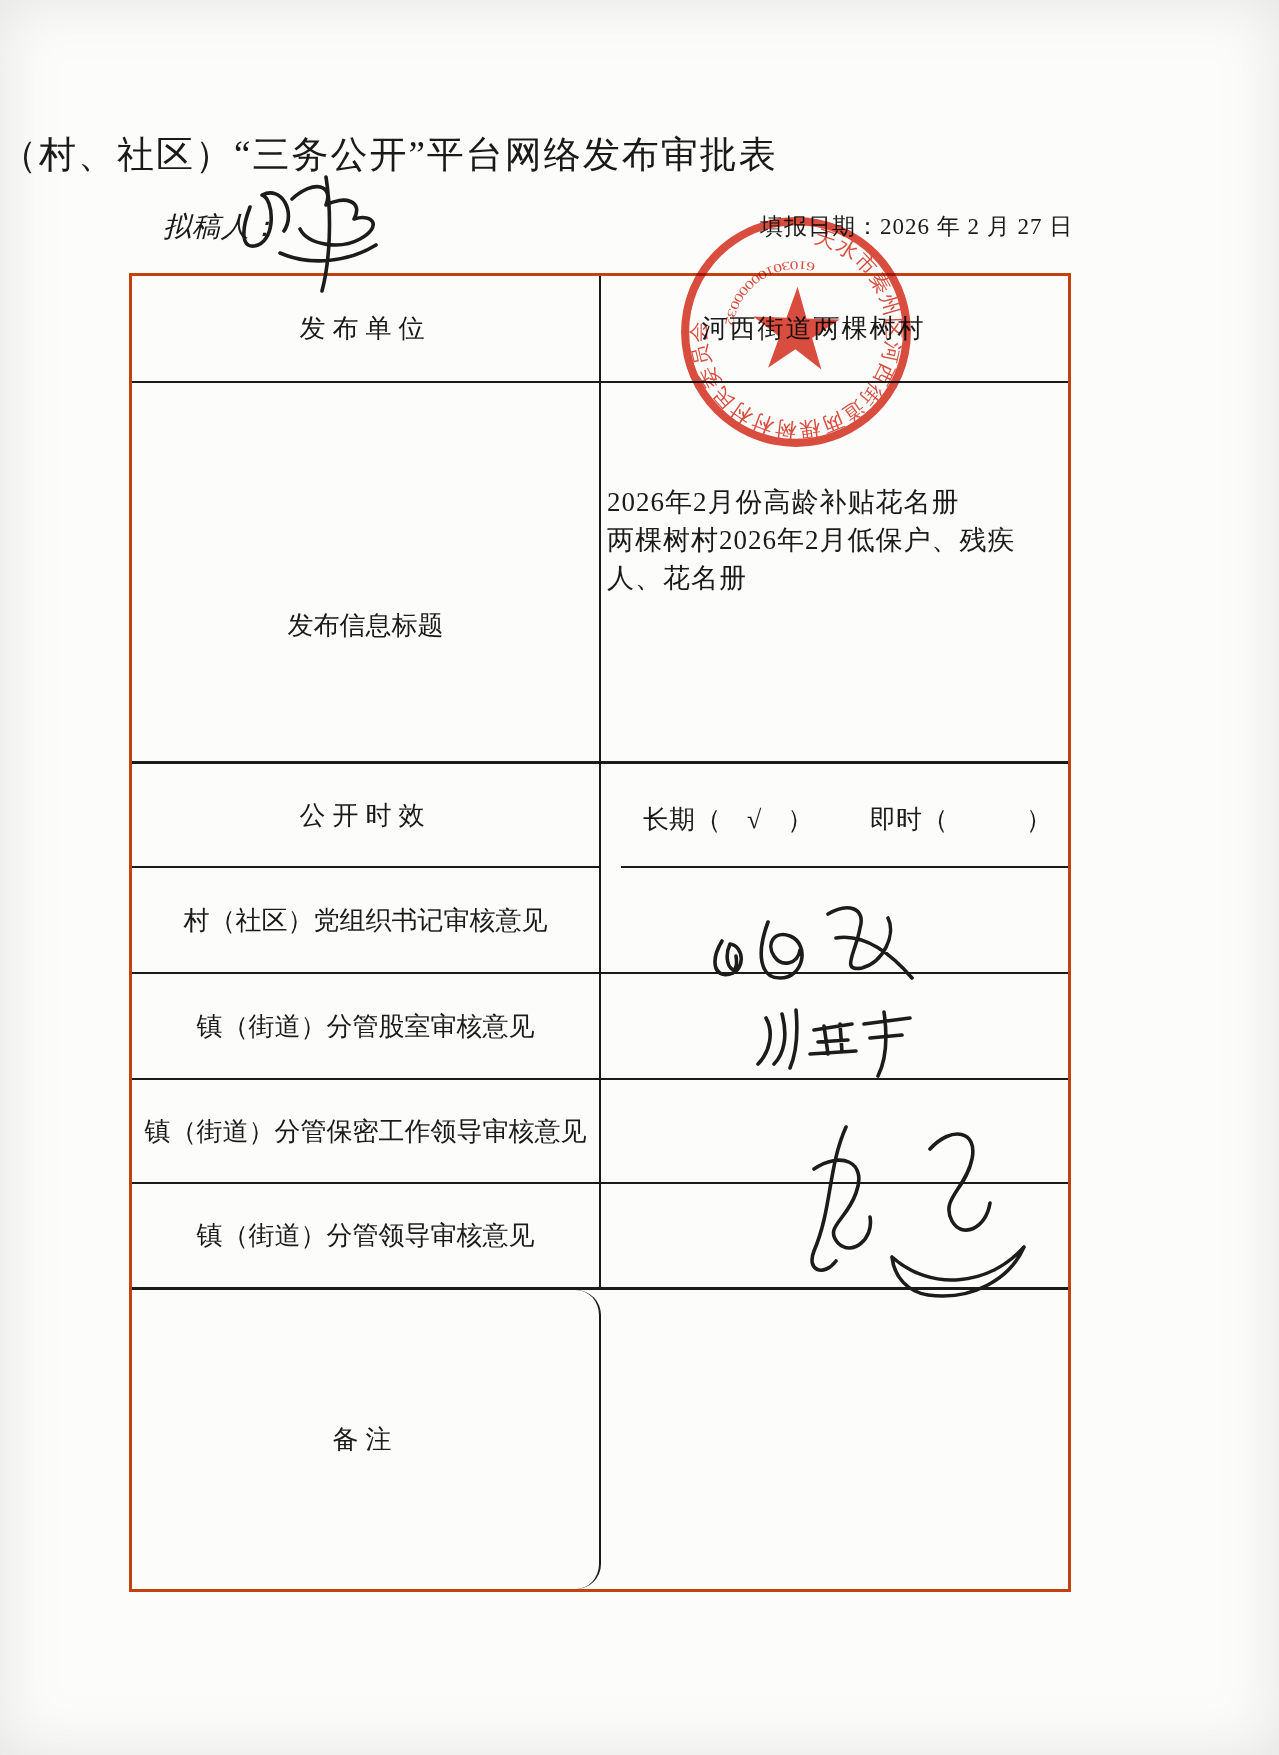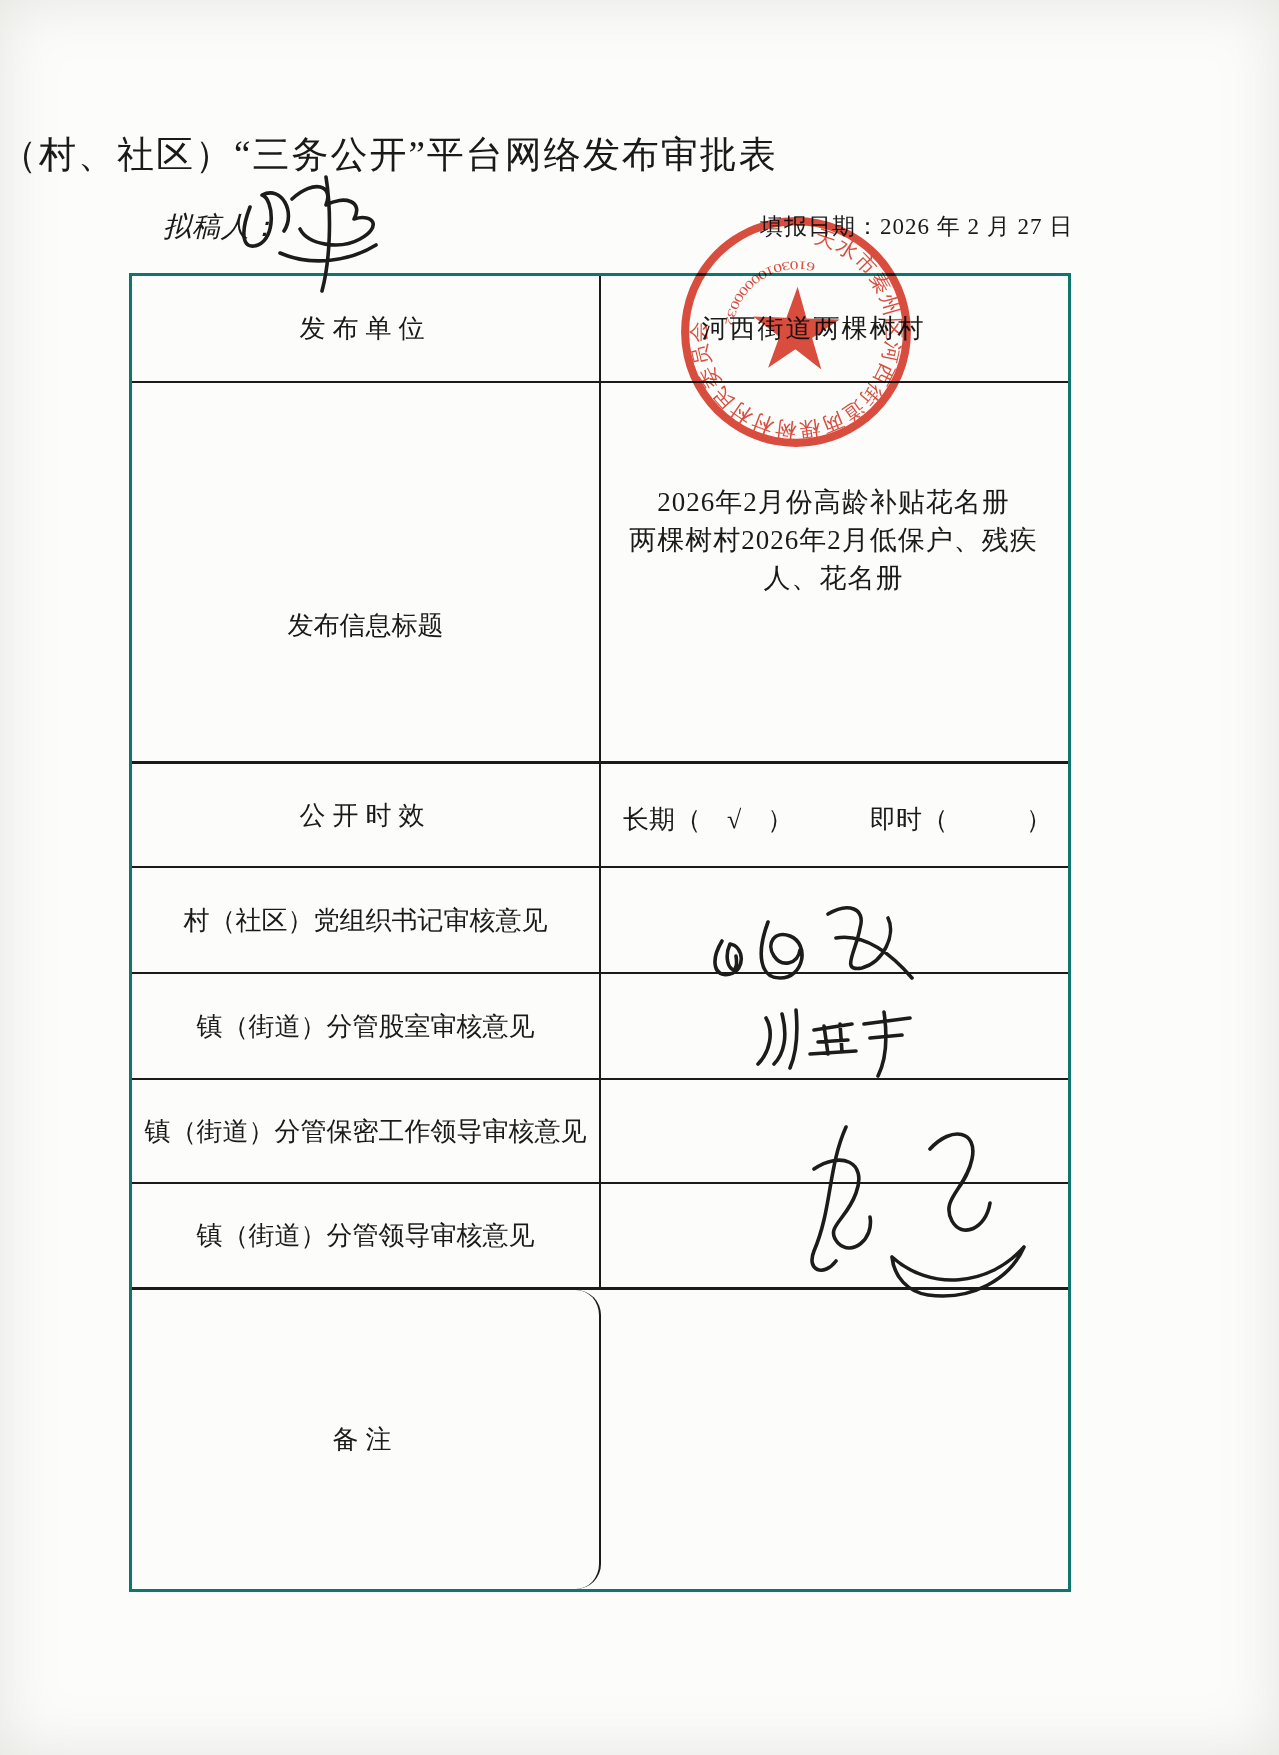--- a/index.html
+++ b/index.html
@@ -10,34 +10,34 @@
     color:#1a1a1a;overflow:hidden;
   }
   .page-title{
     position:absolute;left:0;top:130px;width:100%;
     font-size:37px;font-weight:400;letter-spacing:2px;
   }
   .meta-drafter{position:absolute;left:163px;top:208px;font-size:28px;letter-spacing:1px;font-style:italic;}
   .meta-date{position:absolute;left:760px;top:211px;font-size:23px;letter-spacing:1px;white-space:nowrap;}
   .tbl{
     position:absolute;left:129px;top:273px;width:936px;height:1313px;
-    border:3px solid #0f766e;background:transparent;
+    border:3px solid #c2410c;background:transparent;
     display:grid;grid-template-columns:469px 1fr;
     grid-template-rows:107px 381px 104px 106px 106px 104px 106px 1fr;
   }
   .c{border-bottom:2px solid #1b1b1b;position:relative;}
   .c.lab{border-right:2px solid #1b1b1b;display:flex;align-items:center;justify-content:center;
     font-size:26px;text-align:center;font-weight:500;}
   .c.lab.sp{letter-spacing:7px;}
   .c.last{border-bottom:none;border-radius:25px;}
-  .c.thick{border-bottom-width:3px;text-align:center;}
+  .c.thick{border-bottom-width:3px;}
   .lab-top{align-items:flex-start;padding-top:106px;}
   .val-center{display:flex;align-items:center;justify-content:center;font-size:26px;padding-right:42px;letter-spacing:2px;}
   .val-title{padding:100px 8px 0 6px;font-size:27px;line-height:38px;letter-spacing:1px;}
-  .val-flex{display:flex;align-items:center;justify-content:space-between;font-size:26px;padding:8px 16px 0 22px;}
+  .val-flex{display:flex;align-items:center;justify-content:space-between;font-size:26px;padding:8px 16px 0 22px;margin-left:20px;}
   .sig{position:absolute;z-index:5;pointer-events:none;}
   .sig path{fill:none;stroke:#1c1c1c;stroke-width:3.6;stroke-linecap:round;stroke-linejoin:round;}
   .stamp{position:absolute;left:670px;top:206px;z-index:6;mix-blend-mode:multiply;opacity:.9;pointer-events:none;}
   .stamp text{font-family:"Liberation Serif","DejaVu Serif",serif;}
   .edge-shade{position:absolute;left:0;top:0;right:0;bottom:0;pointer-events:none;
     box-shadow:inset 0 0 60px rgba(120,120,115,.18);}
 </style>
 </head>
 <body>
 

